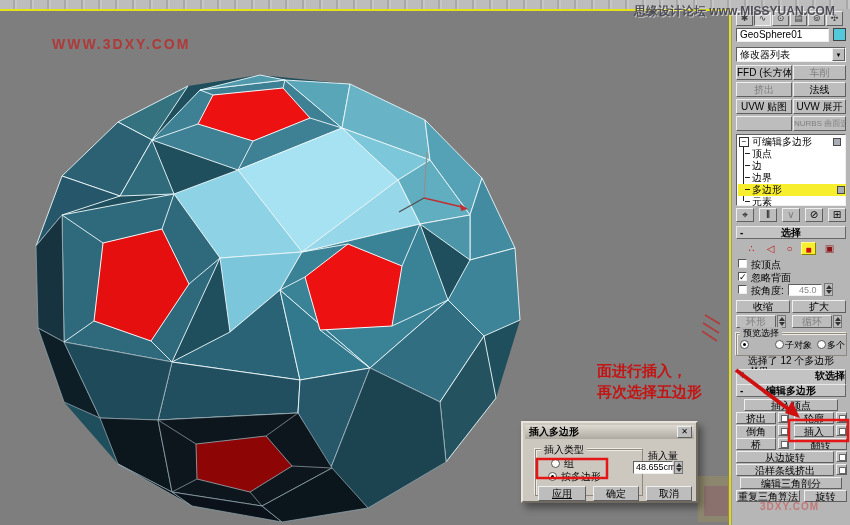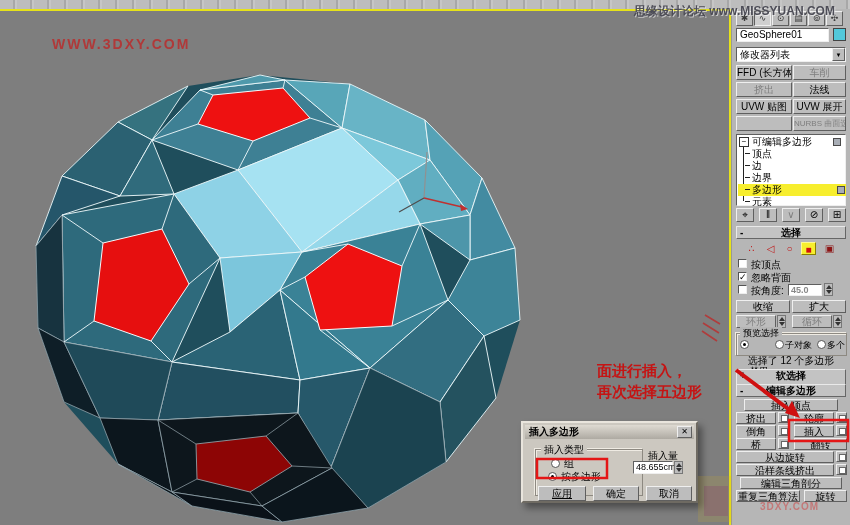--- a/index.html
+++ b/index.html
@@ -192,42 +192,42 @@
     <div class="subicon" style="left:50px;top:233px;">○</div>
     <div class="subicon btn yel" style="left:69px;top:233px;width:15px;height:13px;color:#d01010;">■</div>
     <div class="subicon" style="left:90px;top:233px;color:#8d1515;">▣</div>
 
     <div class="cb" style="left:6px;top:250px;"></div>
     <div class="lbl" style="left:19px;top:249px;">按顶点</div>
     <div class="cb" style="left:6px;top:263px;">✓</div>
     <div class="lbl" style="left:19px;top:262px;">忽略背面</div>
     <div class="cb" style="left:6px;top:276px;"></div>
     <div class="lbl" style="left:19px;top:275px;">按角度:</div>
-    <div class="sunken" style="left:56px;top:275px;width:34px;height:12px;font-size:9px;line-height:10px;color:#888;padding-left:2px;font-weight:bold;">45.0</div>
+    <div class="sunken" style="left:56px;top:275px;width:34px;height:12px;font-size:9px;line-height:10px;color:#888;padding-left:10px;">45.0</div>
     <div class="spin" style="left:92px;top:274px;"></div>
 
     <div class="btn" style="left:4px;top:291px;width:54px;height:13px;">收缩</div>
     <div class="btn" style="left:60px;top:291px;width:54px;height:13px;">扩大</div>
     <div class="btn dis" style="left:4px;top:306px;width:40px;height:13px;">环形</div>
     <div class="spin" style="left:45px;top:306px;"></div>
     <div class="btn dis" style="left:60px;top:306px;width:40px;height:13px;">循环</div>
     <div class="spin" style="left:101px;top:306px;"></div>
 
     <div class="group" style="left:4px;top:324px;width:109px;height:21px;"></div>
     <div class="grouplbl" style="left:8px;top:318px;font-size:9px;background:#b6b6b6;">预览选择</div>
     <div class="radio on" style="left:8px;top:331px;"></div>
     <div class="lbl" style="left:18px;top:330px;font-size:9px;margin-top:26px;">禁用</div>
     <div class="radio" style="left:43px;top:331px;"></div>
     <div class="lbl" style="left:53px;top:330px;font-size:9px;">子对象</div>
     <div class="radio" style="left:85px;top:331px;"></div>
     <div class="lbl" style="left:95px;top:330px;font-size:9px;">多个</div>
 
     <div class="lbl" style="left:0;top:345px;width:118px;text-align:center;">选择了 12 个多边形</div>
 
-    <div class="hdr" style="left:4px;top:360px;width:110px;height:16px;">
+    <div class="hdr" style="left:4px;top:360px;width:110px;height:16px;text-align:right;">
       <span class="pm">+</span>
       <span>软选择</span>
     </div>
 
     <div class="hdr" style="left:4px;top:375px;width:110px;height:13px;">
       <span class="pm">-</span>
       <span>编辑多边形</span>
     </div>
     <div class="btn" style="left:12px;top:390px;width:94px;height:12px;">插入顶点</div>
 

